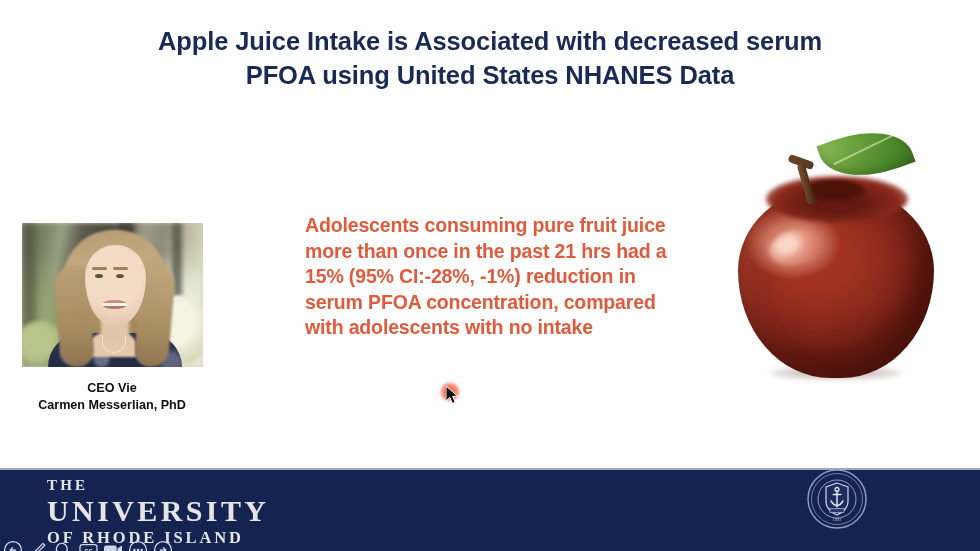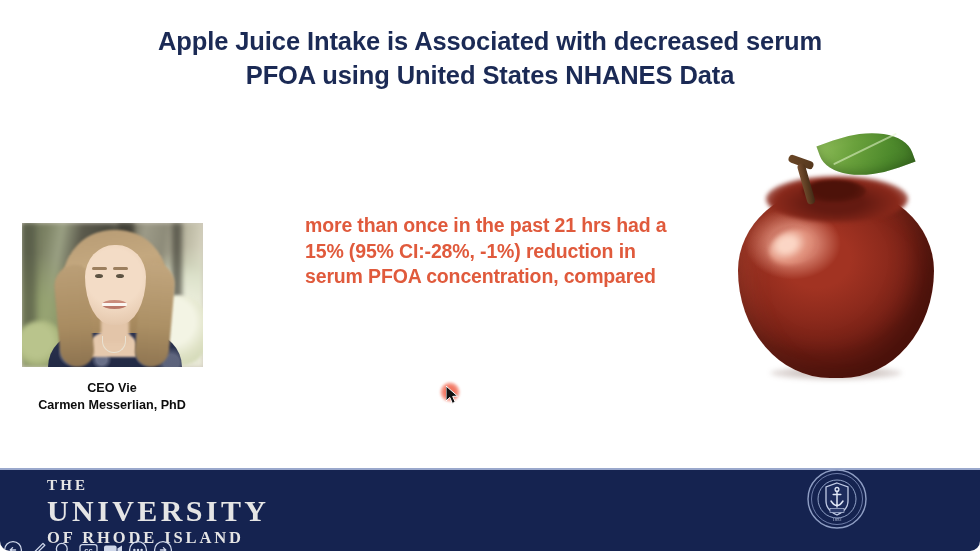--- a/index.html
+++ b/index.html
@@ -7,21 +7,20 @@
     padding: 0;
     background: #ffffff;
   }
   #slide {
     position: relative;
     width: 980px;
     height: 551px;
     overflow: hidden;
     background: #ffffff;
     font-family: "Liberation Sans", sans-serif;
-    border-radius: 10px;
     -webkit-font-smoothing: antialiased;
   }
 
   
   #title {
     position: absolute;
     left: 60px;
     top: 24px;
     width: 860px;
     text-align: center;
@@ -355,23 +354,25 @@
     <div class="ph-layer ph-eye2"></div>
     <div class="ph-layer ph-mouth"></div>
   </div>
 
   <div id="caption">
     <span class="cline">CEO Vie</span>
     <span class="cline">Carmen Messerlian, PhD</span>
   </div>
 
   <div id="statement">
+    <span class="sline">Adolescents consuming pure fruit juice</span>
     <span class="sline">more than once in the past 21 hrs had a</span>
     <span class="sline">15% (95% CI:-28%, -1%) reduction in</span>
     <span class="sline">serum PFOA concentration, compared</span>
+    <span class="sline">with adolescents with no intake</span>
   </div>
 
   <div id="apple">
     <div class="ap-shadow"></div>
     <div class="ap-body"></div>
     <div class="ap-top"></div>
     <div class="ap-dimple"></div>
     <div class="ap-gloss"></div>
     <div class="ap-stem2"></div>
     <div class="ap-stem"></div>

